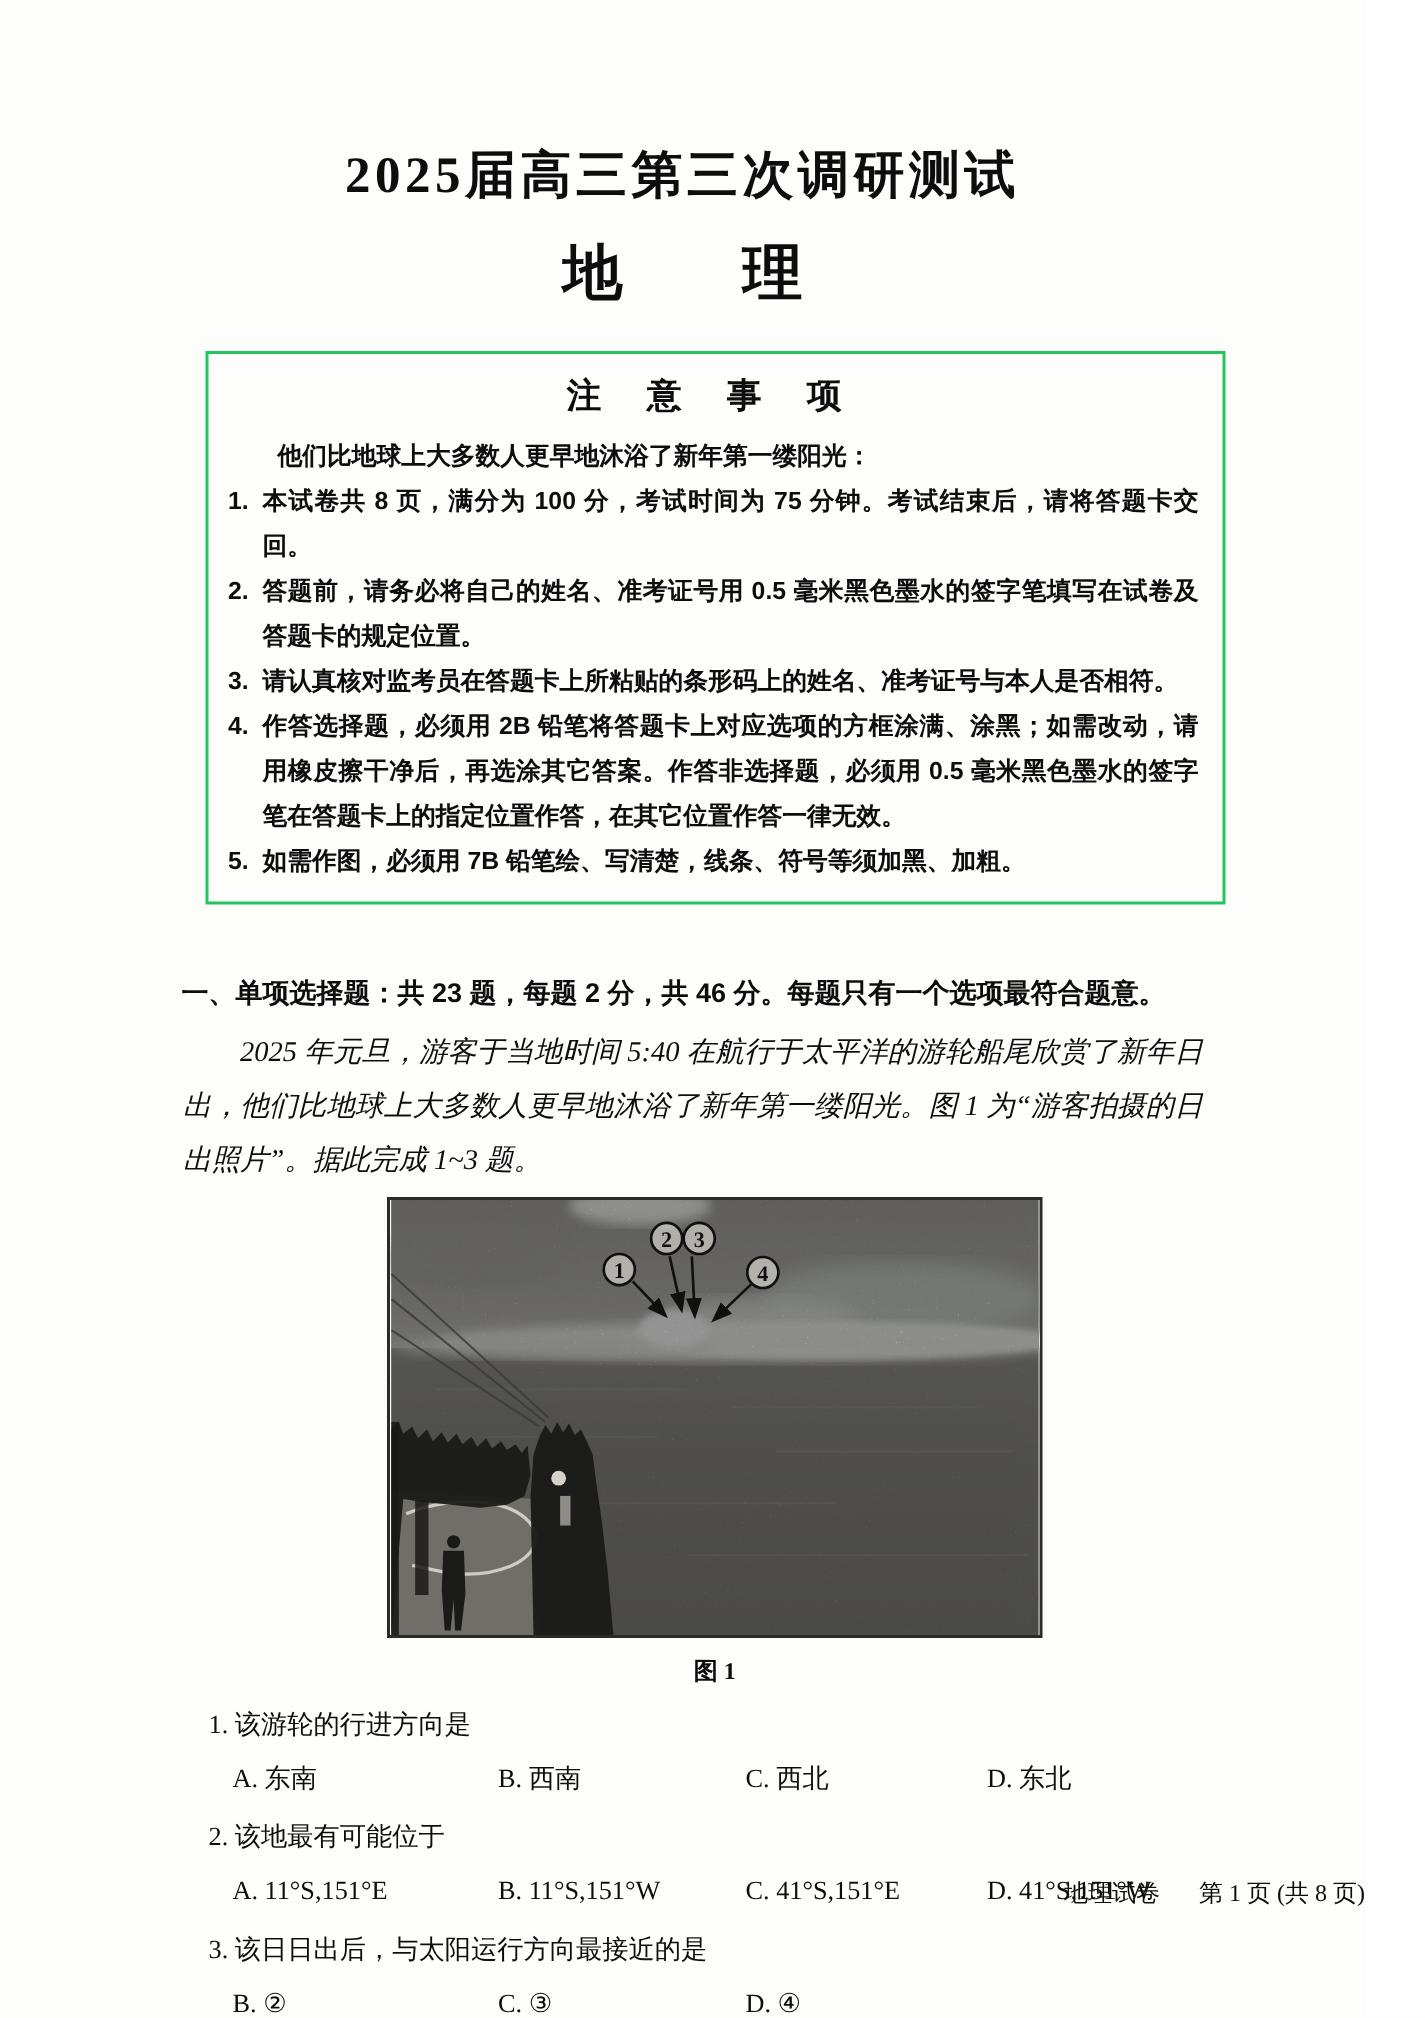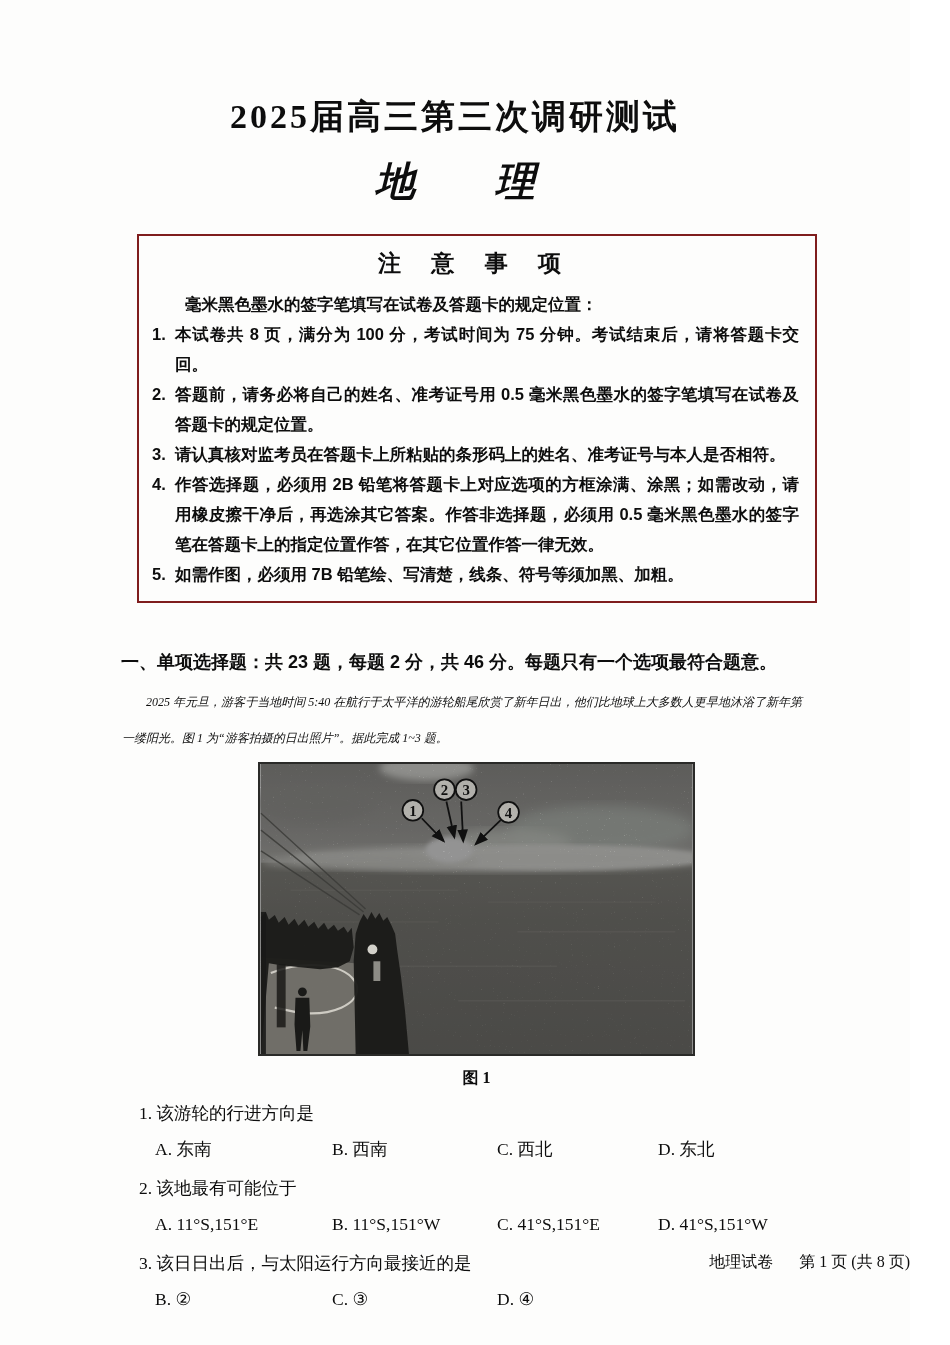--- a/index.html
+++ b/index.html
@@ -13,27 +13,27 @@
     overflow:hidden;
   }
   .title1{
     margin:0;padding-top:94px;
     text-align:center;
     font-size:34px;font-weight:700;letter-spacing:3px;
   }
   .title2{
     margin:14px 0 0;
     text-align:center;
-    font-size:40px;font-weight:700;font-style:italic;
+    font-size:40px;font-weight:700;
   }
   .notice-box{
     box-sizing:border-box;
     width:680px;
     margin:25px 0 0 137px;
-    border:2px solid #7f1d1d;
+    border:2px solid #22c55e;
     padding:8px 16px 12px 13px;
     font-family:"Liberation Sans",sans-serif;
     font-weight:700;
   }
   .notice-header{
     text-align:center;
     font-size:23px;letter-spacing:12px;
     margin:4px 0 10px;
   }
   .notice-intro{
@@ -48,21 +48,21 @@
   .notice-item .num{flex:none;width:23px;}
   .notice-item .txt{flex:1;text-align:justify;}
   .section-heading{
     margin:46px 106px 0 121px;
     font-family:"Liberation Sans",sans-serif;
     font-weight:700;font-size:18px;line-height:26px;
   }
   .passage{
     margin:9px 108px 0 122px;
     text-indent:2em;
-    font-size:12px;line-height:36px;
+    font-size:19px;line-height:36px;
     text-align:justify;
     font-style:italic;
   }
   figure.photo{margin:6px 0 0 258px;width:437px;}
   figure.photo svg{display:block;border:2px solid #2a2a28;box-sizing:border-box;}
   figcaption{
     text-align:center;
     font-weight:700;font-size:16px;
     margin-top:12px;
     font-style:normal;
@@ -86,21 +86,21 @@
 </head>
 <body>
 
 <div class="page">
 
   <h1 class="title1">2025届高三第三次调研测试</h1>
   <h2 class="title2">地　　理</h2>
 
   <div class="notice-box">
     <div class="notice-header">注 意 事 项</div>
-    <p class="notice-intro">毫米黑色墨水的签字笔填写在试卷及答题卡的规定位置：</p>
+    <p class="notice-intro">他们比地球上大多数人更早地沐浴了新年第一缕阳光：</p>
     <div class="notice-item">
       <span class="num">1.</span>
       <span class="txt">本试卷共 8 页，满分为 100 分，考试时间为 75 分钟。考试结束后，请将答题卡交回。</span>
     </div>
     <div class="notice-item">
       <span class="num">2.</span>
       <span class="txt">答题前，请务必将自己的姓名、准考证号用 0.5 毫米黑色墨水的签字笔填写在试卷及答题卡的规定位置。</span>
     </div>
     <div class="notice-item">
       <span class="num">3.</span>

